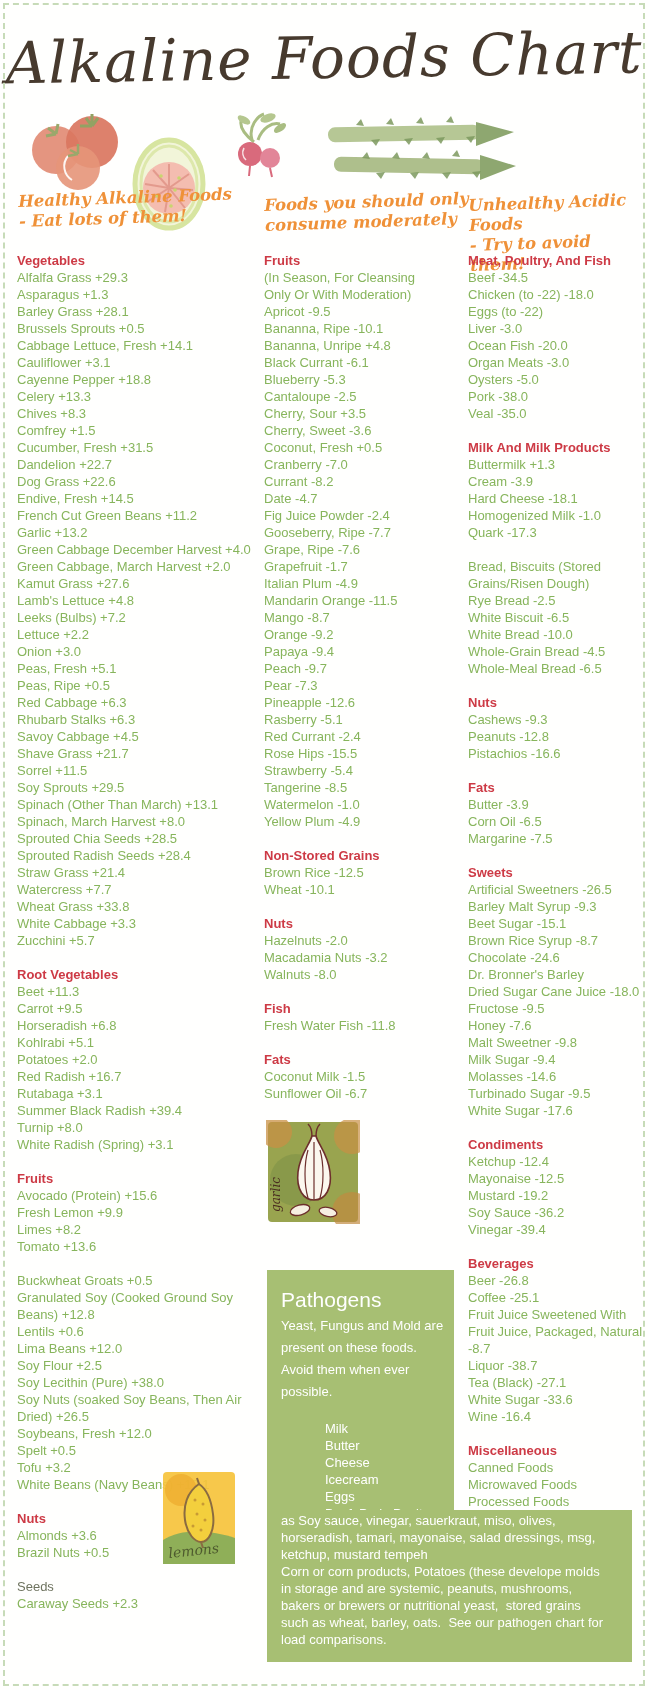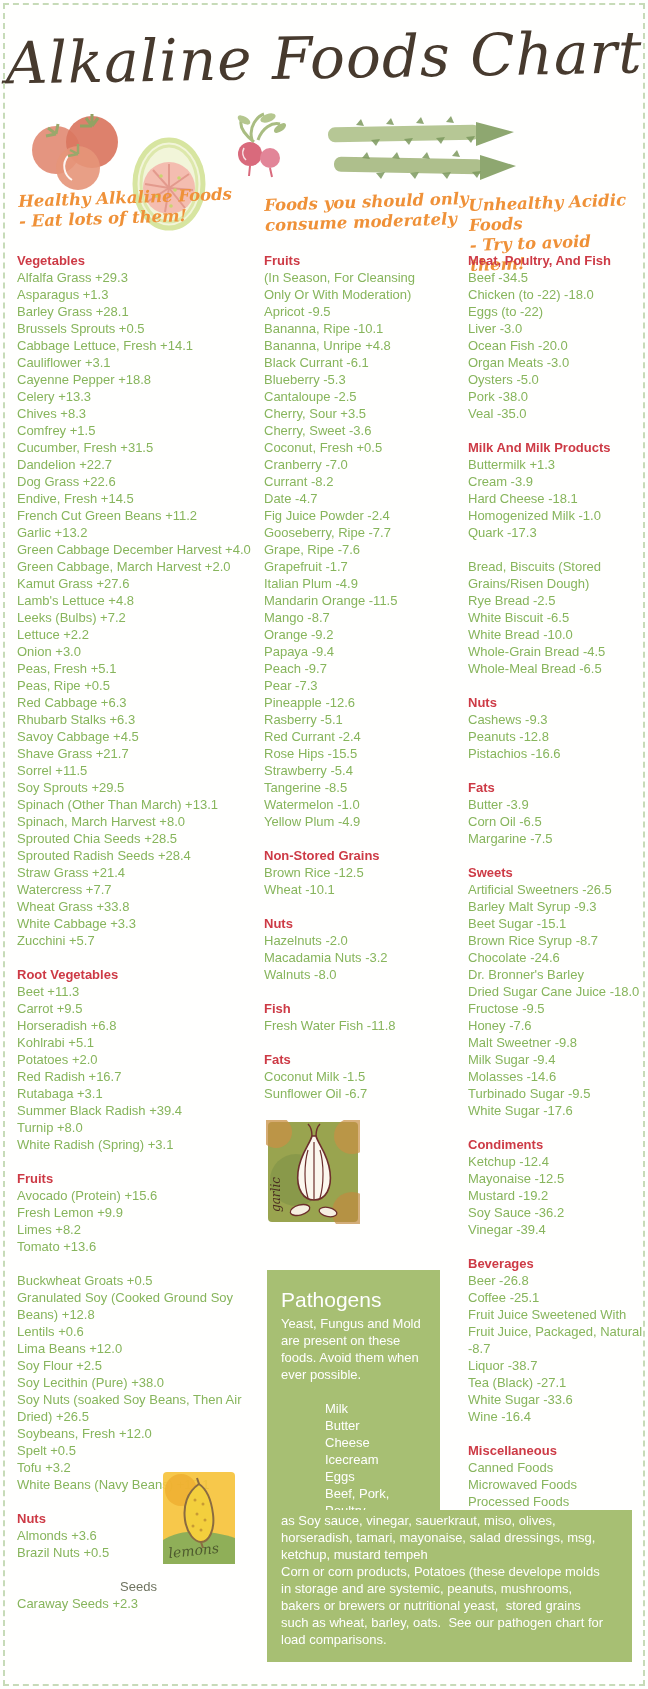--- a/index.html
+++ b/index.html
@@ -23,35 +23,35 @@
   .col-header.h0{left:18px;top:192px;}
   .col-header.h1{left:264px;top:196px;}
   .col-header.h2{left:468px;top:196px;}
   .column{position:absolute;top:252px;font-size:13px;line-height:17px;}
   .column.c0{left:17px;width:243px;}
   .column.c1{left:264px;width:178px;}
   .column.c2{left:468px;width:183px;}
   .section{margin-bottom:17px;}
   .section-title{color:#cd3a45;font-weight:bold;}
   .section-title.green{color:#87b55c;font-weight:normal;}
-  .section-title.gray{color:#6f7460;font-weight:normal;text-align:center;}
+  .section-title.gray{color:#6f7460;font-weight:normal;}
   .item{color:#87b55c;}
   .illus{position:absolute;}
   .pathogens-narrow{
-    position:absolute;left:267px;top:1270px;width:173px;height:240px;
+    position:absolute;left:267px;top:1270px;width:187px;height:240px;
     background:#a7bf73;color:#ffffff;box-sizing:border-box;
     padding:16px 8px 0 14px;overflow:visible;
   }
   .pathogens-wide{
     position:absolute;left:267px;top:1510px;width:365px;height:152px;
     background:#a7bf73;color:#ffffff;box-sizing:border-box;
     padding:2px 27px 0 14px;
   }
   .pathogens-title{font-size:21px;line-height:27px;margin:0 0 2px 0;font-weight:normal;}
-  .pathogens-body{font-size:13px;line-height:17px;margin:0 0 17px 0;}
+  .pathogens-body{font-size:13px;line-height:22px;margin:0 0 17px 0;}
   .pathogen-item{font-size:13px;line-height:17px;white-space:pre-wrap;margin-left:44px;}
   .pathogens-note{font-size:13px;line-height:17px;margin:0;white-space:pre-wrap;}
 </style>
 </head>
 <body>
 
 <div class="poster">
   <div class="frame"></div>
 
   <h1 class="page-title">Alkaline Foods Chart</h1>

